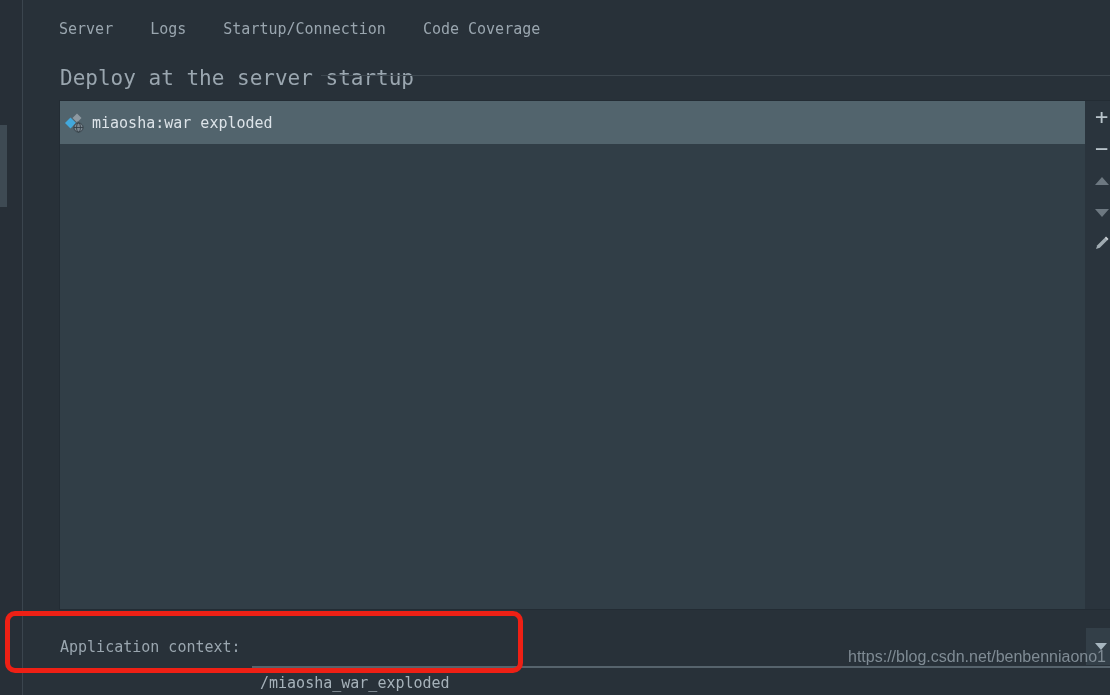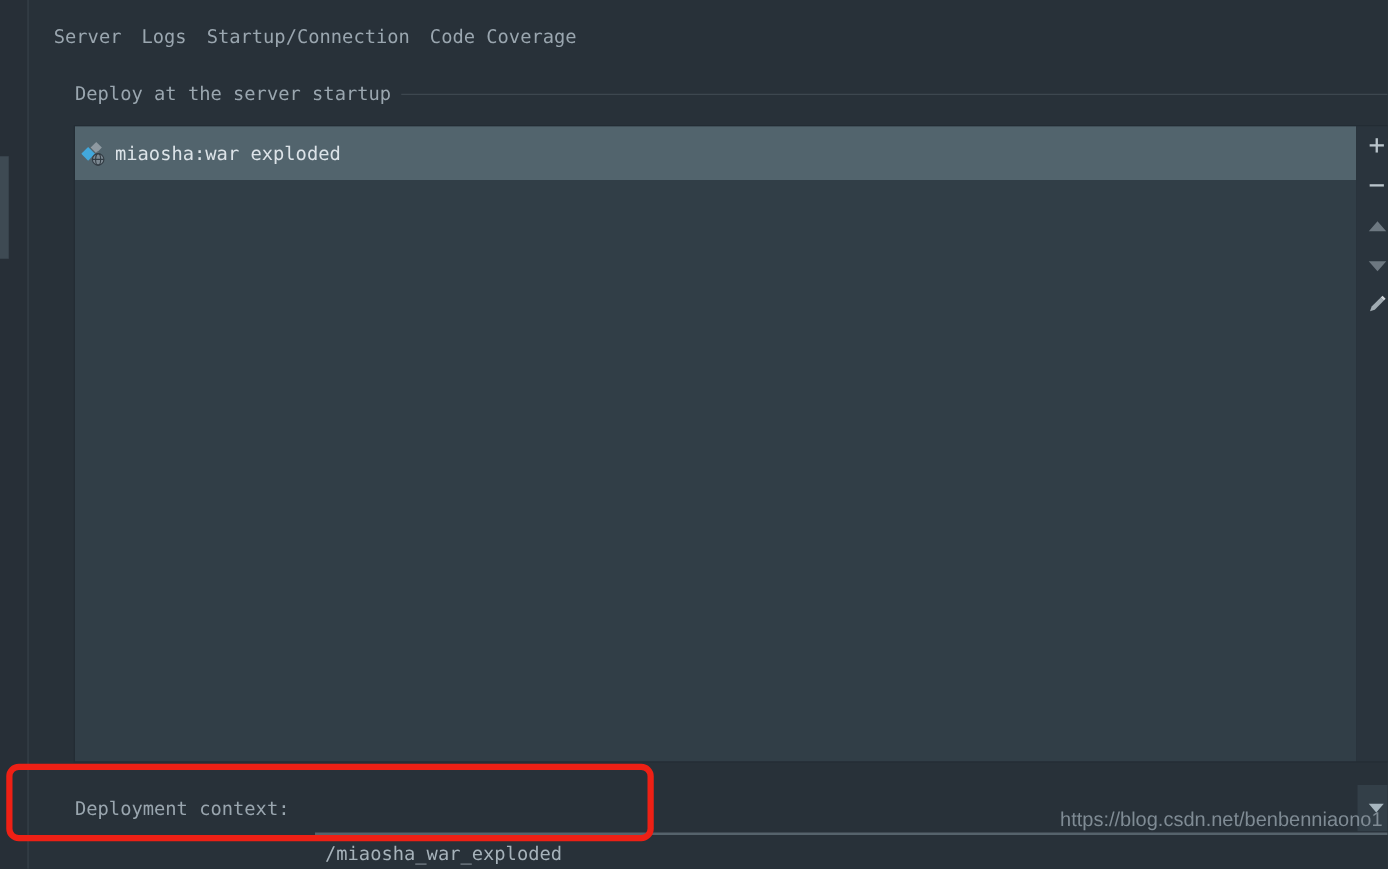--- a/index.html
+++ b/index.html
@@ -8,27 +8,27 @@
     background:#262e35;
     font-family:"DejaVu Sans Mono","Liberation Mono",monospace;
     -webkit-font-smoothing:antialiased;
   }
   .left-strip{position:absolute;left:0;top:0;width:22px;height:695px;background:#272f37;}
   .left-thumb{position:absolute;left:0;top:125px;width:7px;height:82px;background:#3e4a53;}
   .v-sep{position:absolute;left:22px;top:0;width:1px;height:695px;background:#3b454e;}
   .panel{position:absolute;left:23px;top:0;width:1087px;height:695px;background:#283139;}
 
   
-  .tabs{position:absolute;left:20px;top:8px;height:41px;display:flex;gap:16px;align-items:flex-end;}
+  .tabs{position:absolute;left:36px;top:8px;height:41px;display:flex;gap:37px;align-items:flex-end;}
   .tab{font-size:15px;color:#9aa6af;position:relative;height:100%;display:flex;align-items:center;cursor:default;white-space:nowrap;}
   .tab.active{color:#eaeef1;font-weight:bold;}
   .tab.active::after{content:"";position:absolute;left:-13px;right:-13px;bottom:0;height:4px;background:#35a192;}
 
   
-  .group-title{position:absolute;left:37px;top:66px;font-size:15px;color:#9aa6af;white-space:nowrap;}
+  .group-title{position:absolute;left:37px;top:66px;font-size:21px;color:#9aa6af;white-space:nowrap;}
   .title-line{position:absolute;left:298px;top:75px;width:798px;height:1px;background:#3d474f;}
 
   
   .list-box{position:absolute;left:36px;top:100px;width:1060px;height:510px;display:flex;border:1px solid #232c34;box-sizing:border-box;}
   .list{flex:1;background:#313e47;overflow:hidden;}
   .artifact-row{height:43px;background:#52646d;display:flex;align-items:center;padding-left:5px;gap:7px;font-size:15px;color:#dce3e8;cursor:default;white-space:nowrap;}
   .artifact-icon{width:20px;height:20px;flex:0 0 auto;}
   .artifact-icon svg{display:block;}
 
   .list-toolbar{width:33px;background:#2a343d;display:flex;flex-direction:column;align-items:center;padding-top:2px;gap:4px;flex:0 0 auto;}
@@ -102,21 +102,21 @@
         <span>
           <svg width="16" height="16" viewBox="0 0 16 16" xmlns="http://www.w3.org/2000/svg">
             <path d="M2 14 L3.3 10.2 L10.6 2.9 L13.1 5.4 L5.8 12.7 Z" fill="#a0abb2"></path>
             <path d="M10.6 2.9 L12 1.5 L14.5 4 L13.1 5.4 Z" fill="#cdd3d8"></path>
           </svg>
         </span>
       </div>
     </div>
   </div>
 
-  <div class="ctx-label">Deployment context:</div>
+  <div class="ctx-label">Application context:</div>
   <div class="ctx-value">/miaosha_war_exploded</div>
   <div class="combo-underline"></div>
   <div class="combo-arrow-btn">
     <span class="combo-arrow"></span>
   </div>
 
   <div class="watermark">https://blog.csdn.net/benbenniaono1</div>
 </div>
 
 <div class="annotation-box"></div>

